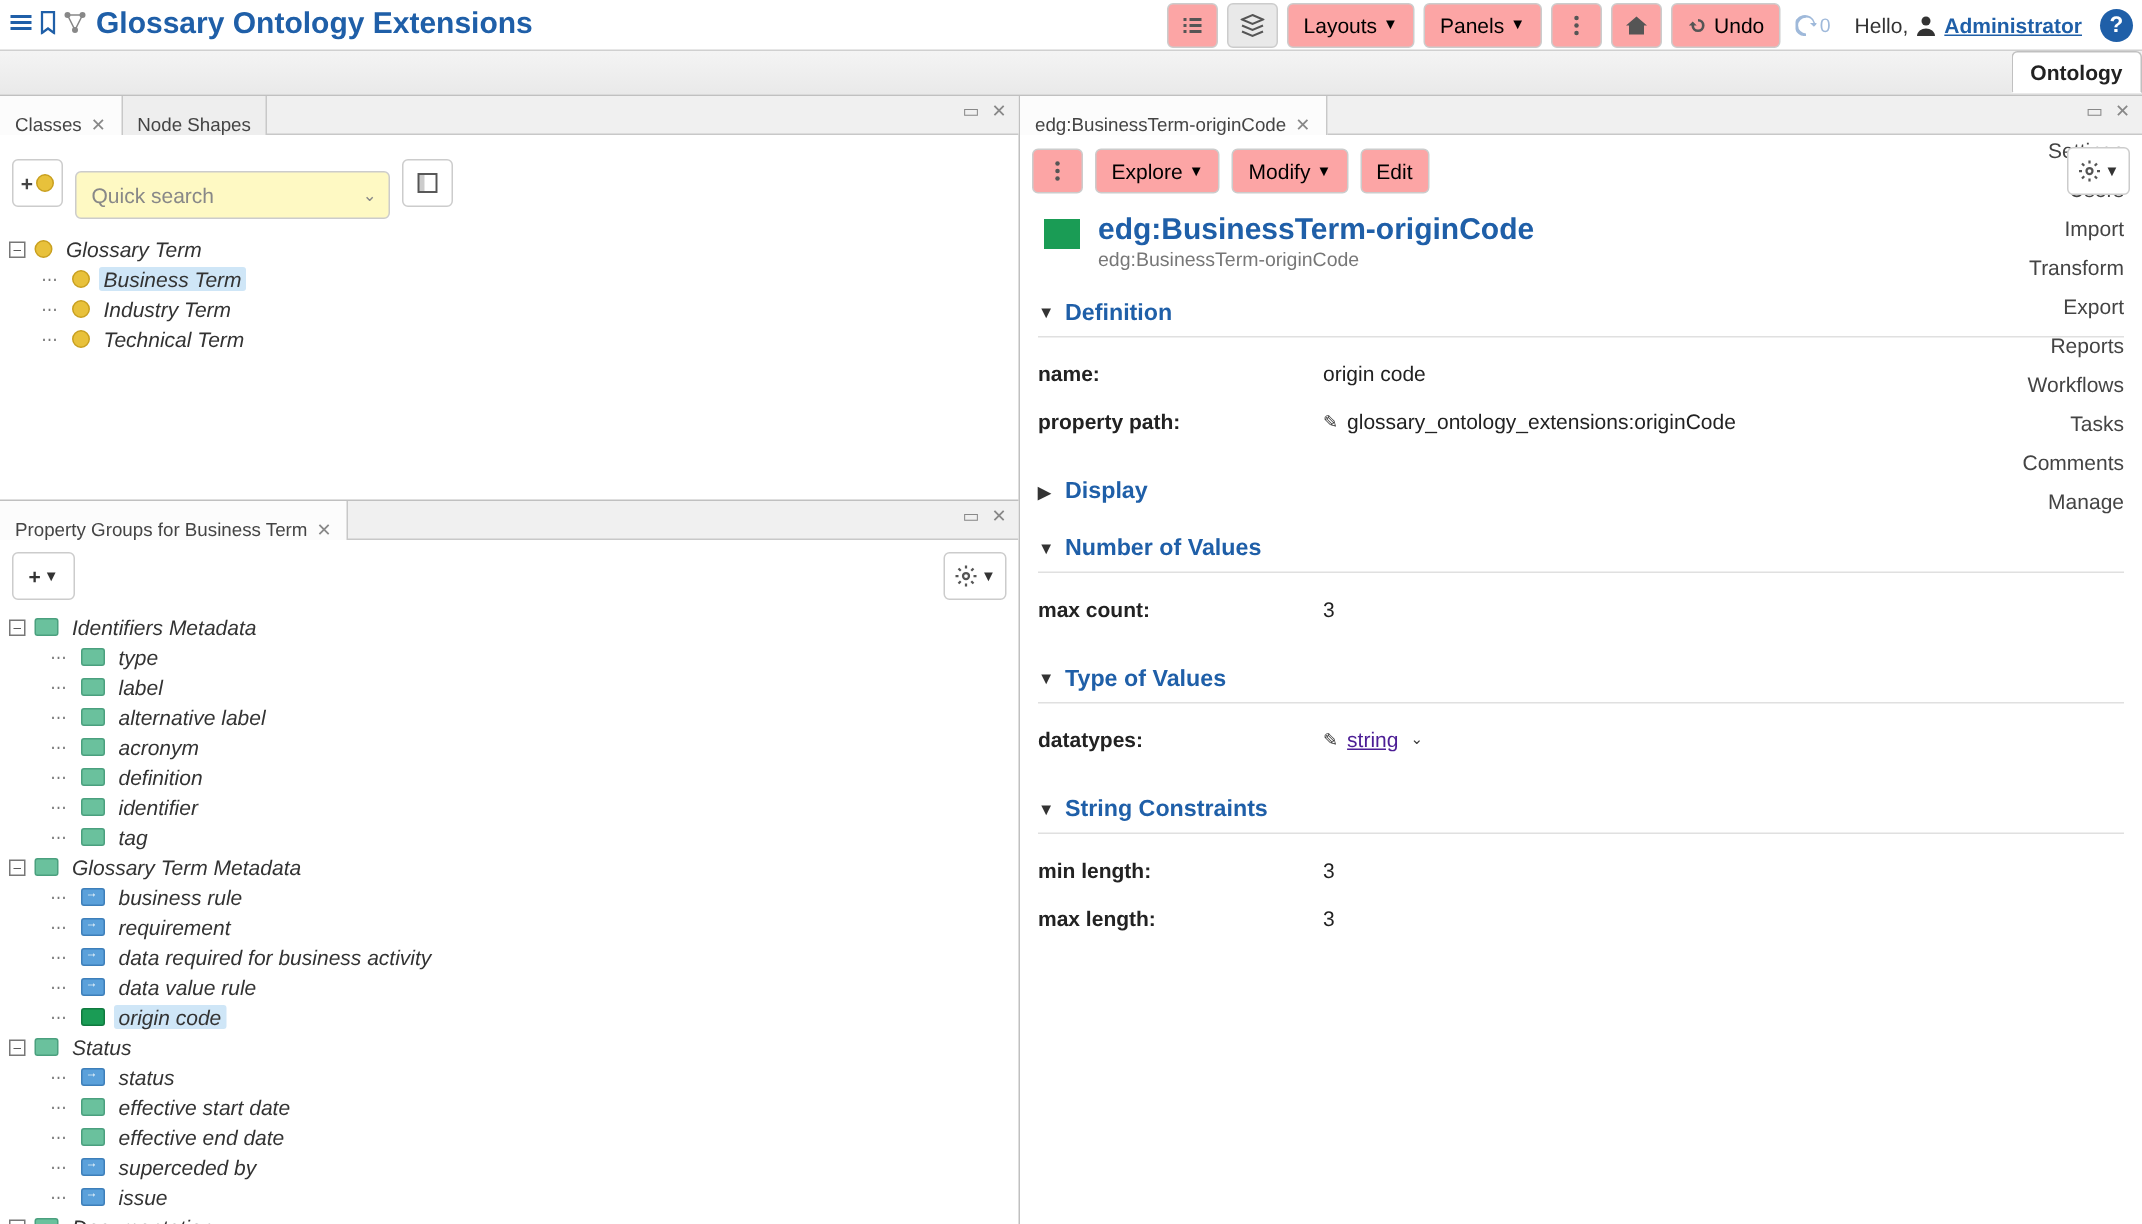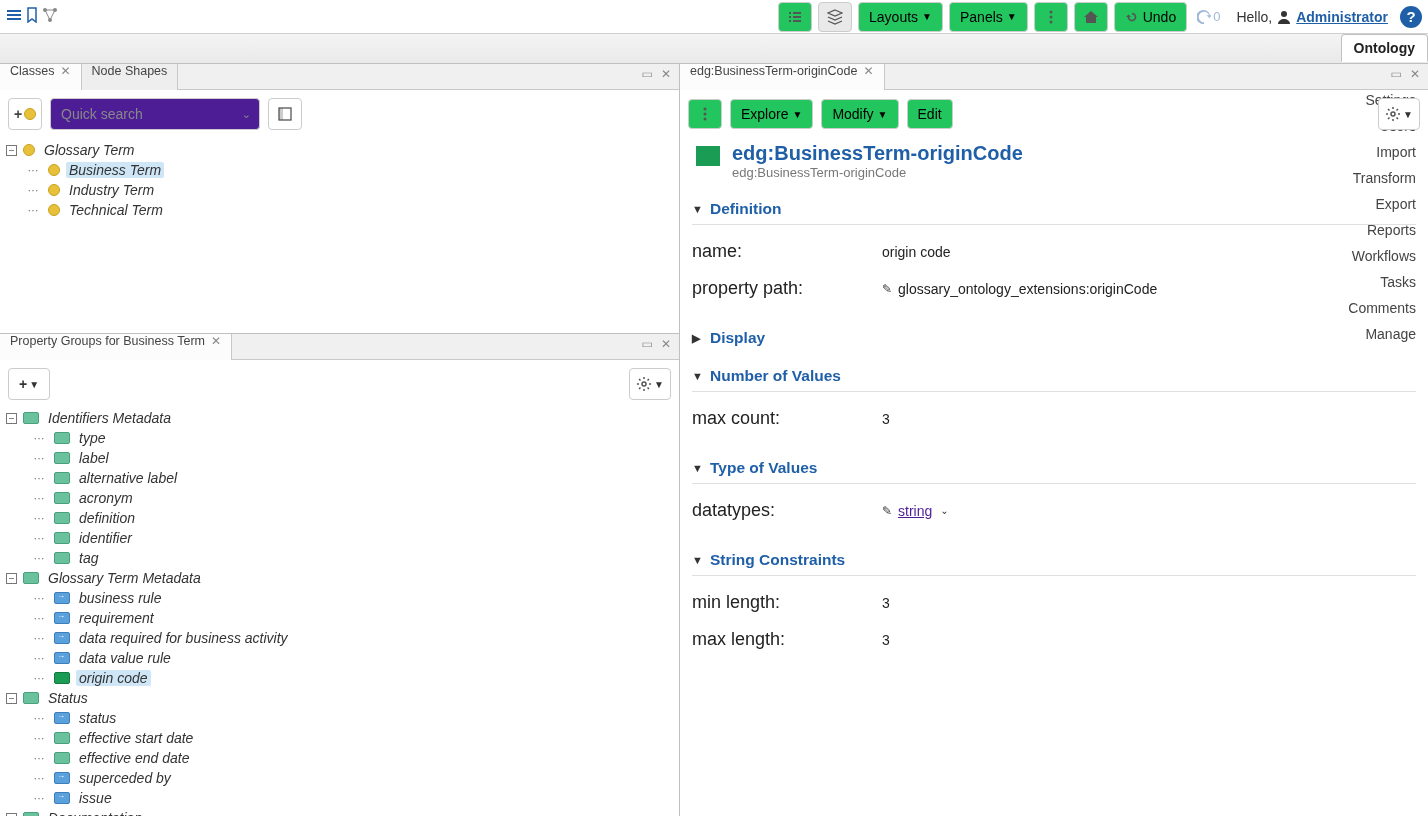--- a/index.html
+++ b/index.html
@@ -4,53 +4,53 @@
 <style>
 * { box-sizing: border-box; margin:0; padding:0; }
 body { font-family: "Segoe UI", Arial, sans-serif; font-size:14px; color:#333; background:#fff; overflow:hidden; width:1428px; height:816px; }
 
 
 .top-header { display:flex; align-items:center; height:34px; padding:0 6px; border-bottom:1px solid #d0d0d0; background:#fff; }
 .top-header .left-icons { display:flex; gap:2px; align-items:center; }
 .top-header h1 { font-size:20px; font-weight:700; color:#1f5fa8; margin-left:6px; }
 .top-header .spacer { flex:1; }
 .top-header .btn-group { display:flex; gap:6px; align-items:center; }
-.btn { display:inline-flex; align-items:center; gap:4px; height:30px; padding:0 10px; border:1px solid #ccc; border-radius:4px; background:#22c55e; font-size:14px; cursor:pointer; }
+.btn { display:inline-flex; align-items:center; gap:4px; height:30px; padding:0 10px; border:1px solid #ccc; border-radius:4px; background:#fca5a5; font-size:14px; cursor:pointer; }
 .btn.icononly { padding:0 8px; }
 .btn .caret { font-size:10px; }
 .btn-toggle-active { background:#e9e9e9; }
 .sync-badge { display:inline-flex; align-items:center; gap:2px; color:#9fb9da; font-size:13px; padding:0 4px;}
 .hello { font-size:14px; margin:0 6px; display:flex; align-items:flex-start; gap:4px;}
 .hello a { color:#1f5fa8; font-weight:700; text-decoration:underline; }
 .help-icon { width:22px; height:22px; border-radius:50%; background:#1f5fa8; color:#fff; display:flex; align-items:center; justify-content:center; font-weight:700; font-size:15px; }
 
 
 .main-tabs { display:flex; align-items:flex-end; height:30px; padding-left:14px; background:linear-gradient(#f4f4f4,#e9e9e9); border-bottom:1px solid #c0c0c0;flex-direction:column; }
 .main-tabs .tab { padding:5px 12px; font-size:14px; color:#444; cursor:pointer; }
 .main-tabs .tab.active { background:#fff; border:1px solid #c0c0c0; border-bottom:1px solid #fff; border-radius:4px 4px 0 0; font-weight:700; color:#222; margin-bottom:-1px; }
 
 
 .workspace { display:flex; height:calc(816px - 34px - 30px); }
 .col-left { width:680px; display:flex; flex-direction:column; border-right:1px solid #c0c0c0; }
 .col-right { flex:1; display:flex; flex-direction:column; }
 
 
 .panel-tabs { display:flex; align-items:center; height:26px; background:#f0f0f0; border-bottom:1px solid #c8c8c8; position:relative;}
-.panel-tabs .ptab { display:flex; align-items:flex-start; gap:6px; height:26px; padding:0 10px; border-right:1px solid #c8c8c8; background:#fcfcfc; font-size:12.5px; color:#444; cursor:pointer;}
+.panel-tabs .ptab { display:flex; align-items:flex-end; gap:6px; height:26px; padding:0 10px; border-right:1px solid #c8c8c8; background:#fcfcfc; font-size:12.5px; color:#444; cursor:pointer;}
 .panel-tabs .ptab.inactive { background:#eee;}
 .panel-tabs .ptab .close { color:#888; font-size:12px; }
 .panel-tabs .win-icons { position:absolute; right:6px; top:3px; display:flex; gap:4px; color:#888; font-size:12px;}
 .panel-tabs .win-icons span { cursor:pointer; padding:0 2px;}
 
 
 .classes-panel { height:270px; display:flex; flex-direction:column; border-bottom:1px solid #c0c0c0;}
 .classes-toolbar { display:flex; gap:8px; padding:8px; align-items:center; }
 .dot-btn { width:34px; height:32px; border:1px solid #ccc; border-radius:4px; display:flex; align-items:center; justify-content:center; gap:2px; background:#fff;}
 .yellow-dot { width:12px; height:12px; border-radius:50%; background:#e8c13b; border:1px solid #c9a020;}
-.search-select { flex:1; max-width:210px; height:32px; border:1px solid #ccc; border-radius:4px; padding:0 28px 0 10px; font-size:14px; color:#777; position:relative; background:#4c1d95; display:flex; align-items:center;}
+.search-select { flex:1; max-width:210px; height:32px; border:1px solid #ccc; border-radius:4px; padding:0 28px 0 10px; font-size:14px; color:#777; position:relative; background:#fef9c3; display:flex; align-items:center;margin-top:16px;}
 .search-select .chev { position:absolute; right:8px; color:#888; font-size:11px;}
 .book-btn { width:34px; height:32px; border:1px solid #ccc; border-radius:4px; display:flex; align-items:center; justify-content:center; background:#fff;}
 .tree { padding:2px 6px 6px 6px; font-size:14px; overflow:auto;}
 .tree-node { display:flex; align-items:center; gap:6px; height:20px; }
 .tree-conn { display:inline-block; width:18px; text-align:center; color:#777; font-size:11px;}
 .tree-conn.indent1 { margin-left:18px;}
 .node-label { padding:0 3px;font-style:italic; }
 .node-label.selected { background:#cfe6f7; border-radius:2px; }
 
 
@@ -75,21 +75,21 @@
 .detail-toolbar { display:flex; gap:8px; padding:8px; align-items:center;}
 .detail-header { display:flex; gap:12px; padding:4px 16px 10px 16px; align-items:flex-start;}
 .green-square { width:24px; height:20px; background:#1a9c55; margin-top:4px;}
 .detail-title { font-size:20px; font-weight:700; color:#1f5fa8;}
 .detail-sub { font-size:13px; color:#777;}
 .section { padding:4px 12px;}
 .section-header { display:flex; align-items:center; gap:6px; font-weight:700; color:#1f5fa8; font-size:15.5px; padding:6px 0;}
 .section-header .tri { font-size:11px; color:#333; width:12px; display:inline-block;}
 .section-body { border-top:1px solid #e0e0e0; padding:8px 0;}
 .field-row { display:flex; padding:8px 0;}
-.field-label { width:190px; font-weight:400; color:#222; font-size:18px;}
+.field-label { width:190px; font-weight:700; color:#222; font-size:14px;}
 .field-value { flex:1; font-size:14px; color:#222; display:flex; align-items:center; gap:6px;}
 .pencil-icon { font-size:12px; color:#333; }
 a.vlink { color:#4c1d95; text-decoration:underline;}
 .vcaret { font-size:10px; color:#333; margin-left:2px;}
 
 svg.icon { width:16px; height:16px; fill:#555; }
 svg.icon.blue { fill:#1f5fa8; }
 </style>
 </head>
 <body>
@@ -102,20 +102,21 @@
     <span><svg class="icon blue" viewBox="0 0 16 16">
           <path d="M4 1h8v14l-4-3-4 3z" fill="none" stroke="#1f5fa8" stroke-width="1.5"></path>
         </svg></span>
     <span><svg class="icon" viewBox="0 0 16 16">
           <circle cx="3" cy="3" r="2" fill="#888"></circle>
           <circle cx="13" cy="3" r="2" fill="#888"></circle>
           <circle cx="8" cy="13" r="2" fill="#888"></circle>
           <path d="M3 3L13 3 8 13z" fill="none" stroke="#888"></path>
         </svg></span>
   </div>
+  <h1>Glossary Ontology Extensions</h1>
   <div class="spacer"></div>
   <div class="btn-group">
     <button class="btn icononly">
         <svg class="icon" viewBox="0 0 16 16">
           <path d="M2 3h2v2H2zM6 3h8v2H6zM2 7h2v2H2zM6 7h8v2H6zM2 11h2v2H2zM6 11h8v2H6z"></path>
         </svg>
       </button>
     <button class="btn icononly btn-toggle-active">
         <svg class="icon" viewBox="0 0 16 16">
           <path d="M8 1l7 3-7 3-7-3zM1 8l7 3 7-3M1 12l7 3 7-3" fill="none" stroke="#555" stroke-width="1.3"></path>

